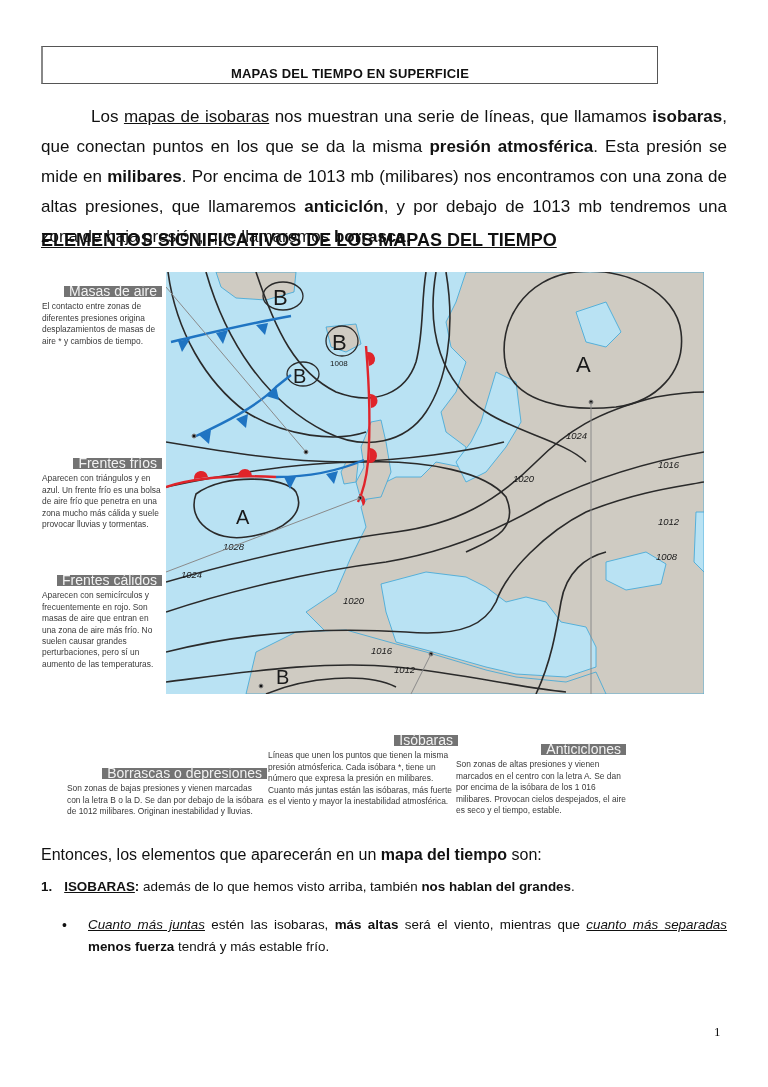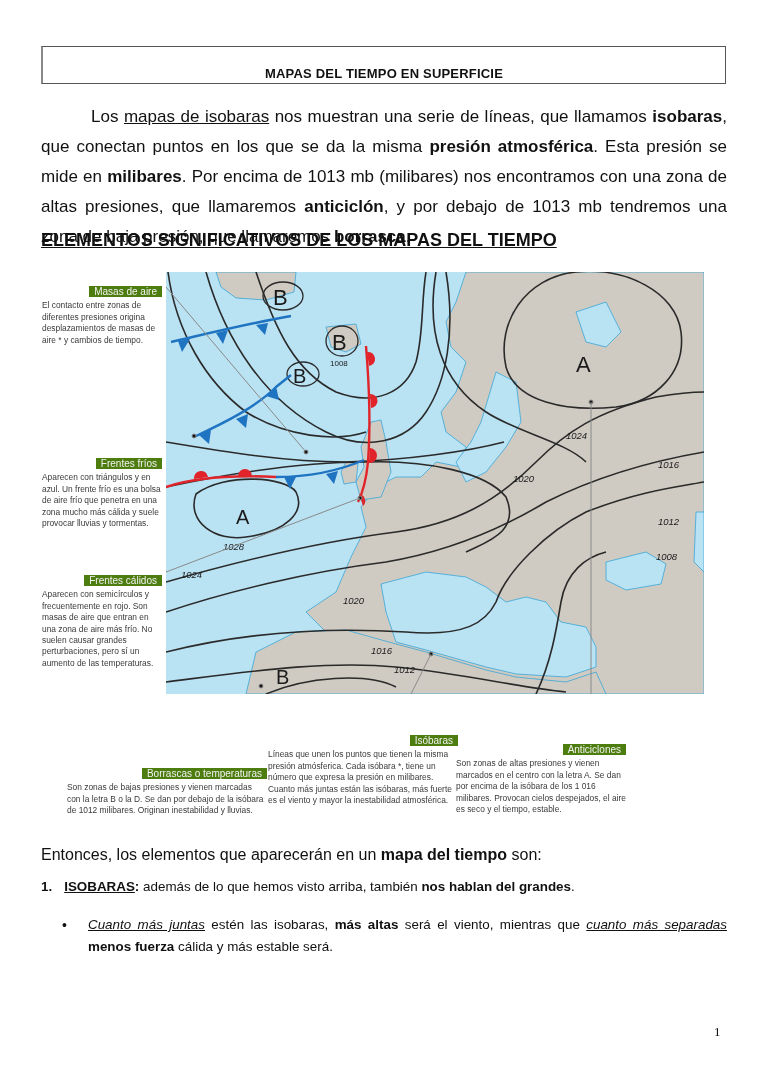--- a/index.html
+++ b/index.html
@@ -1,34 +1,34 @@
 <!DOCTYPE html>
 <html><head>
 <meta charset="utf-8">
 <style>
   html, body { margin: 0; padding: 0; background: #ffffff; }
   body { width: 768px; height: 1087px; position: relative; overflow: hidden;
          font-family: "Liberation Sans", sans-serif; color: #111; }
-  .title-box { position: absolute; left: 41px; top: 46px; width: 685px; height: 38px;
+  .title-box { position: absolute; left: 41px; top: 46px; width: 617px; height: 38px;
                border: 1px solid #555; border-left: 2px solid #888; box-sizing: border-box; }
   .title-text { position: absolute; left: 0; right: 0; top: 19px; text-align: center;
                 font-size: 13px; font-weight: bold; letter-spacing: 0.2px; }
   .intro { position: absolute; left: 41px; top: 102px; width: 686px; font-size: 17px;
            line-height: 30px; text-align: justify; }
   .intro .indent { display: inline-block; width: 50px; }
   .u { text-decoration: underline; }
   .b { font-weight: bold; }
   .section-h { position: absolute; left: 41px; top: 230px; font-size: 18px; font-weight: bold;
                text-decoration: underline; }
   .figure { position: absolute; left: 42px; top: 272px; width: 668px; height: 570px; }
   .map { position: absolute; left: 124px; top: 0; width: 538px; height: 422px; overflow: hidden;
          background: #b9e2f3; }
   .callout { position: absolute; font-size: 8.4px; line-height: 11.4px; color: #3a3a3a; }
-  .callout .tag { display: inline-block; background: #4d7c0f; color: #f2f2f2; padding: 0 5px;
-                  font-size: 10px; line-height: 11px; }
+  .callout .tag { display: inline-block; background: #737373; color: #f2f2f2; padding: 0 5px;
+                  font-size: 14px; line-height: 11px; }
   .callout .tagwrap { text-align: right; margin-bottom: 2px; }
   .conclusion { position: absolute; left: 41px; top: 846px; font-size: 16px; }
   .item1 { position: absolute; left: 41px; top: 879px; font-size: 13.4px; }
   .item1 .num { font-weight: bold; margin-right: 12px; }
   .bullet-row { position: absolute; left: 62px; top: 914px; width: 665px; font-size: 13.4px;
                 line-height: 22px; }
   .bullet-row .dot { position: absolute; left: 0; top: 0; font-size: 14px; }
   .bullet-row .txt { margin-left: 26px; text-align: justify; }
   .i-u { font-style: italic; text-decoration: underline; }
   .page-num { position: absolute; left: 714px; top: 1024px; font-family: "Liberation Serif", serif;
@@ -173,35 +173,35 @@
   <div class="callout" style="left:0; top:186px; width:120px;">
     <div class="tagwrap"><span class="tag">Frentes fríos</span></div>
     <div>Aparecen con triángulos y en azul. Un frente frío es una bolsa de aire frío que penetra en una zona mucho más cálida y suele provocar lluvias y tormentas.</div>
   </div>
   <div class="callout" style="left:0; top:303px; width:120px;">
     <div class="tagwrap"><span class="tag">Frentes cálidos</span></div>
     <div>Aparecen con semicírculos y frecuentemente en rojo. Son masas de aire que entran en una zona de aire más frío. No suelen causar grandes perturbaciones, pero sí un aumento de las temperaturas.</div>
   </div>
 
   <div class="callout" style="left:25px; top:496px; width:200px;">
-    <div class="tagwrap"><span class="tag">Borrascas o temperaturas</span></div>
+    <div class="tagwrap"><span class="tag">Borrascas o depresiones</span></div>
     <div>Son zonas de bajas presiones y vienen marcadas con la letra B o la D. Se dan por debajo de la isóbara de 1012 milibares. Originan inestabilidad y lluvias.</div>
   </div>
   <div class="callout" style="left:226px; top:463px; width:190px;">
     <div class="tagwrap"><span class="tag">Isóbaras</span></div>
     <div>Líneas que unen los puntos que tienen la misma presión atmósferica. Cada isóbara *, tiene un número que expresa la presión en milibares. Cuanto más juntas están las isóbaras, más fuerte es el viento y mayor la inestabilidad atmosférica.</div>
   </div>
   <div class="callout" style="left:414px; top:472px; width:170px;">
     <div class="tagwrap"><span class="tag">Anticiclones</span></div>
     <div>Son zonas de altas presiones y vienen marcados en el centro con la letra A. Se dan por encima de la isóbara de los 1 016 milibares. Provocan cielos despejados, el aire es seco y el tiempo, estable.</div>
   </div>
 </div>
 
 <div class="conclusion"><span>Entonces, los elementos que aparecerán en un </span><span class="b">mapa del tiempo</span><span> son:</span></div>
 
 <div class="item1"><span class="num">1.</span><span class="b u">ISOBARAS</span><span class="b">:</span><span> además de lo que hemos visto arriba, también </span><span class="b">nos hablan del grandes</span><span>.</span></div>
 
 <div class="bullet-row">
   <span class="dot">•</span>
-  <div class="txt"><span class="i-u">Cuanto más juntas</span><span> estén las isobaras, </span><span class="b">más altas</span><span> será el viento, mientras que </span><span class="i-u">cuanto más separadas</span><span> </span><span class="b">menos fuerza</span><span> cálida y más estable será.</span></div>
+  <div class="txt"><span class="i-u">Cuanto más juntas</span><span> estén las isobaras, </span><span class="b">más altas</span><span> será el viento, mientras que </span><span class="i-u">cuanto más separadas</span><span> </span><span class="b">menos fuerza</span><span> tendrá y más estable frío.</span></div>
 </div>
 
 <div class="page-num">1</div>
 
 </body></html>

